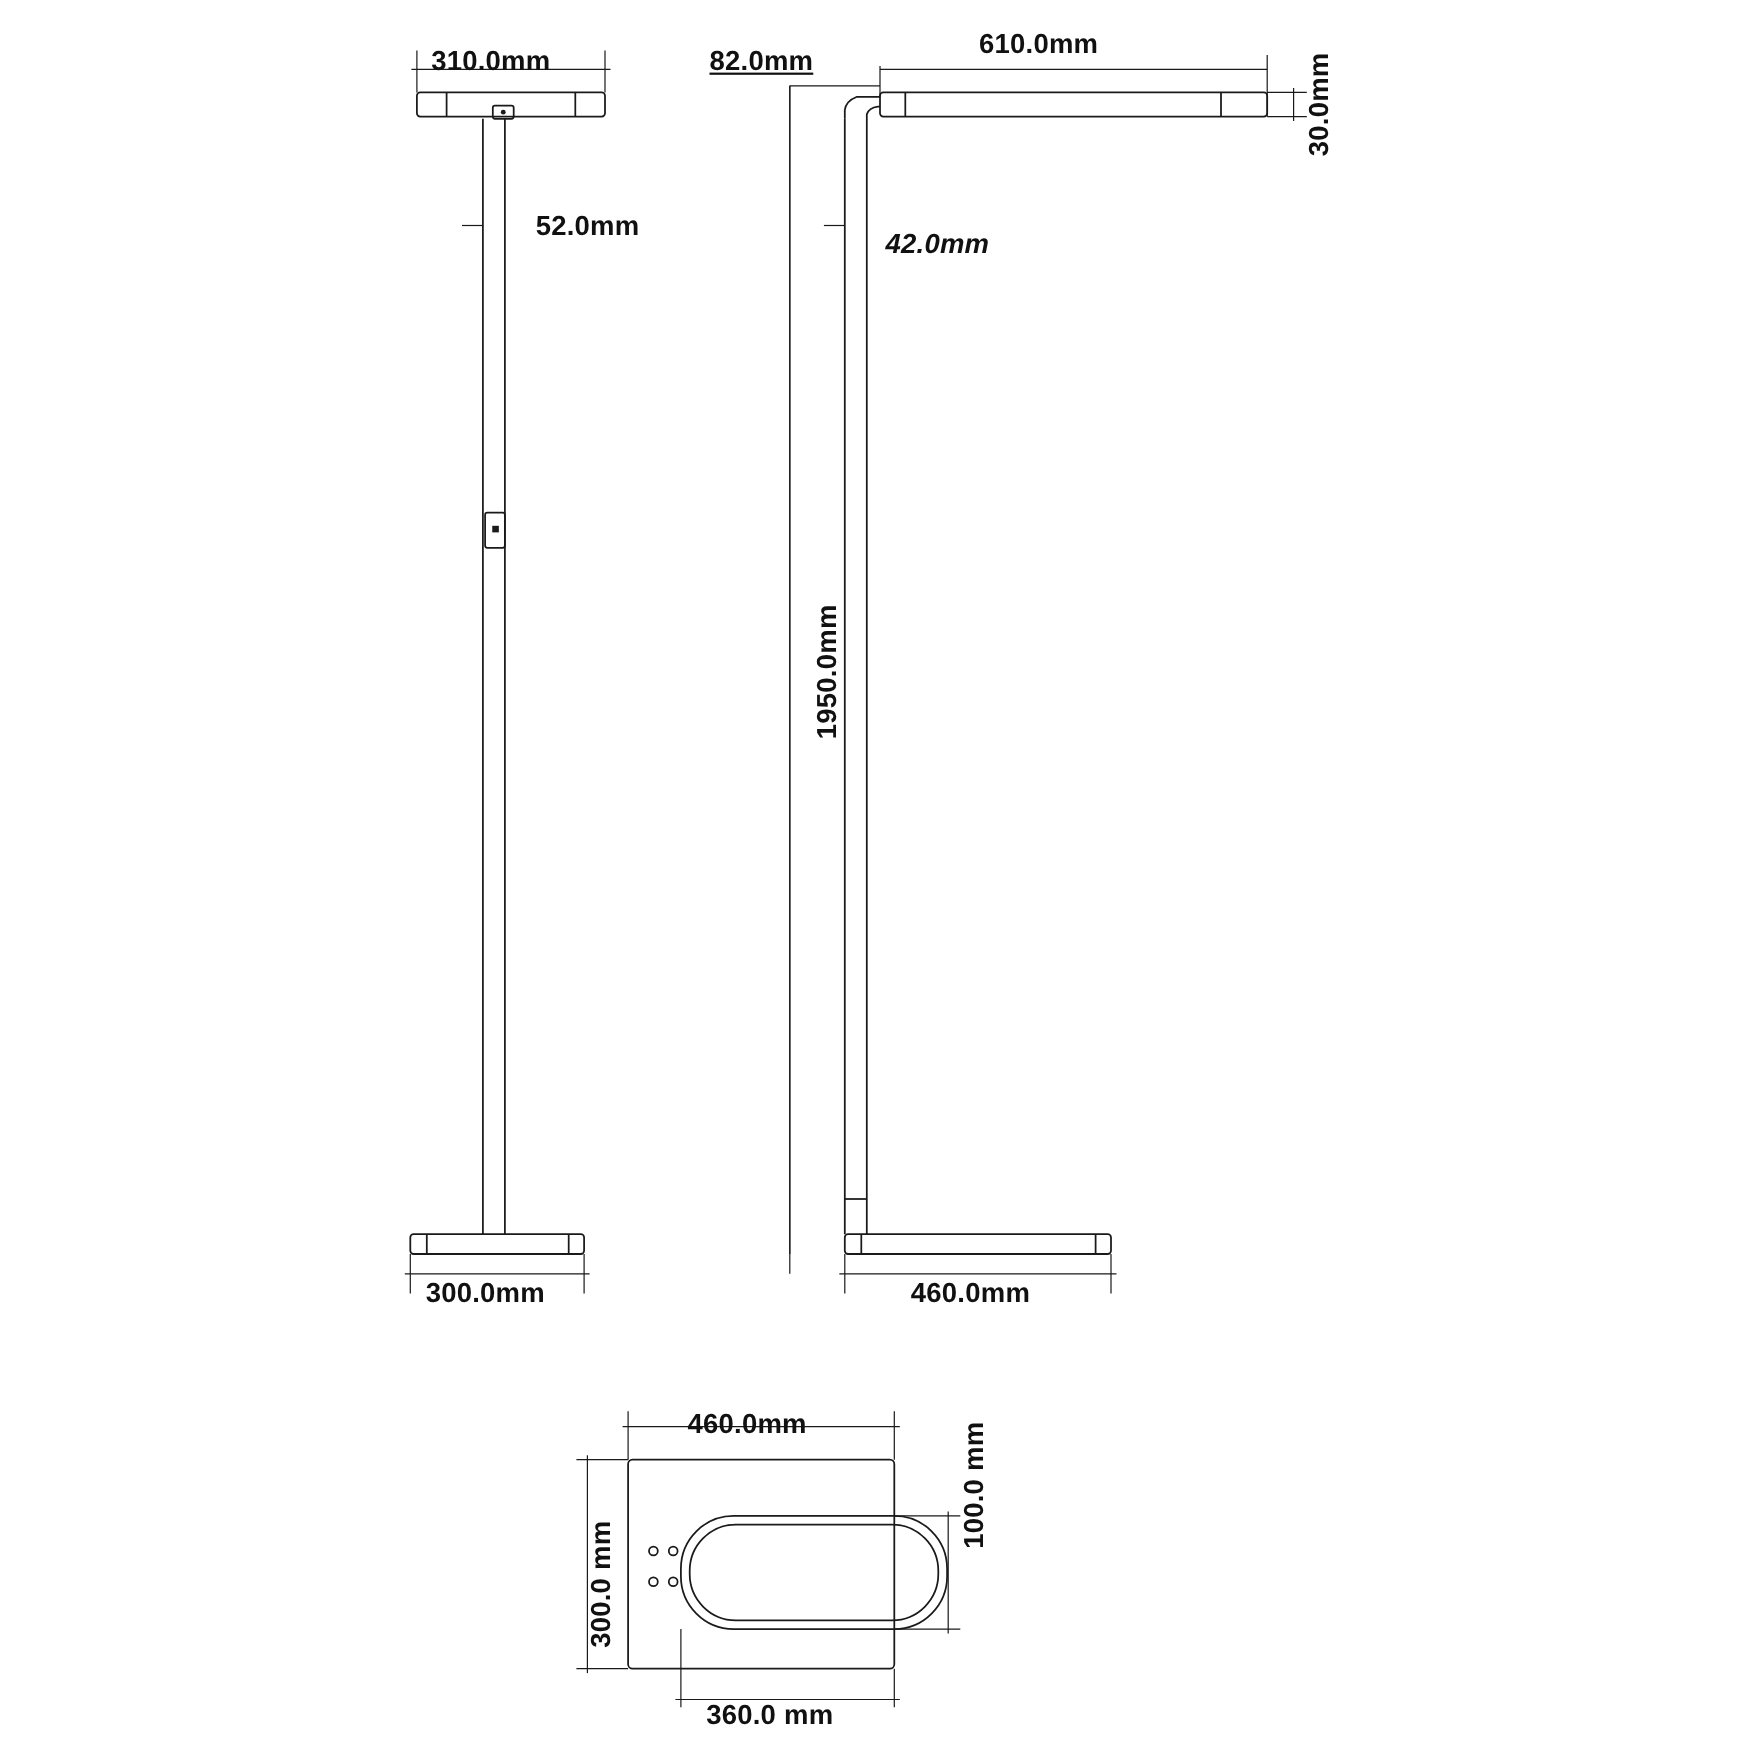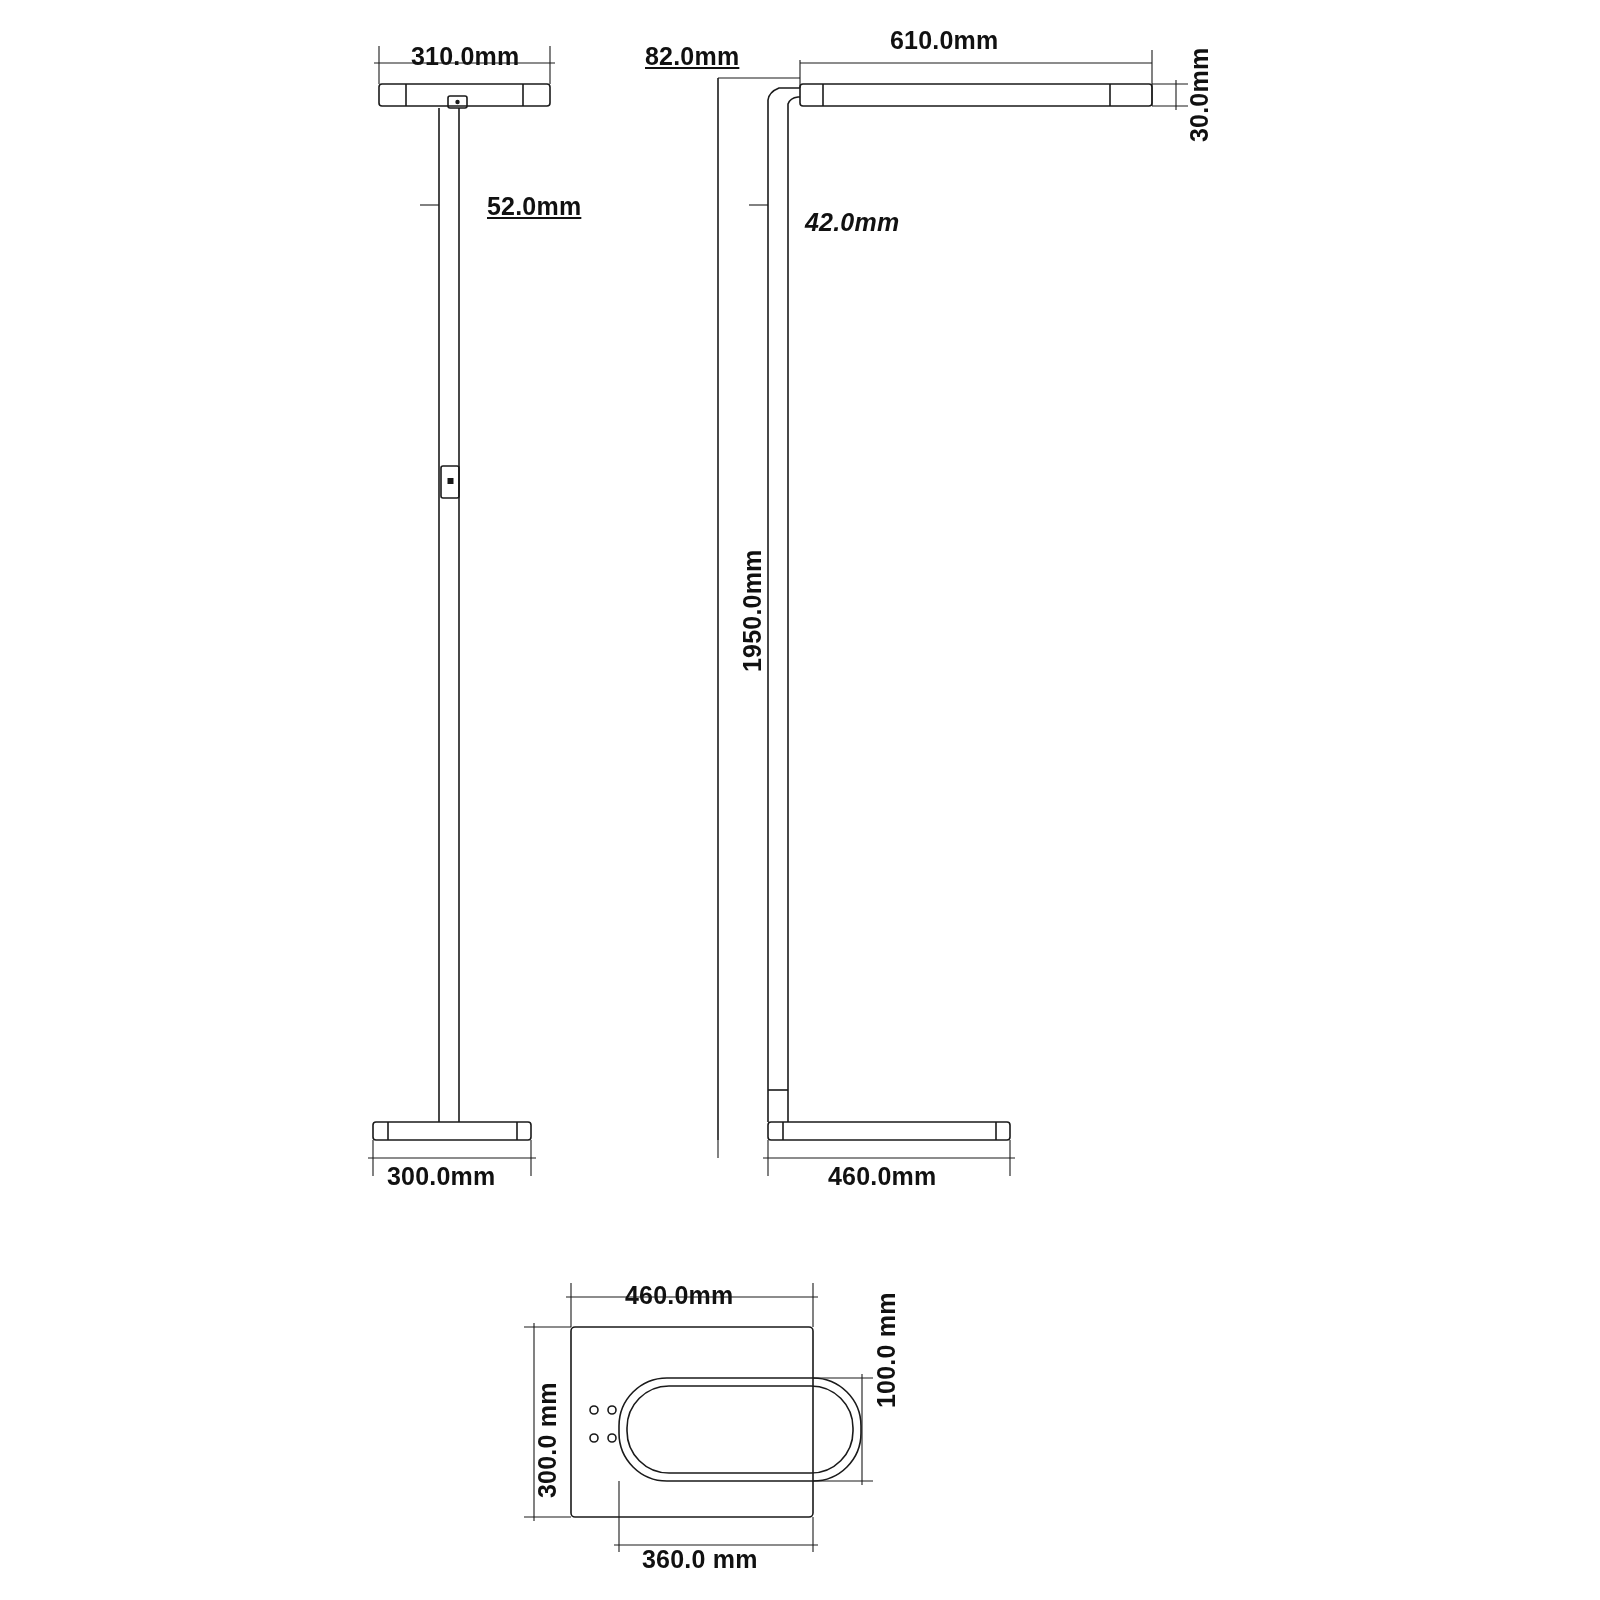--- a/index.html
+++ b/index.html
@@ -147,23 +147,23 @@
         <line x1="534" y1="1323" x2="534" y2="1521"></line>
 
         <line x1="619" y1="1481" x2="619" y2="1552"></line>
         <line x1="813" y1="1517" x2="813" y2="1552"></line>
         <line x1="614" y1="1545" x2="818" y2="1545"></line>
       </g>
 
     </g>
   </svg>
 
-  <div class="dim-label" style="left:411px; top:42px;">310.0mm</div>
+  <div class="dim-label" style="left:392px; top:42px;">310.0mm</div>
 
-  <div class="dim-label" style="left:487px; top:192px;text-decoration:underline;">52.0mm</div>
+  <div class="dim-label" style="left:487px; top:192px;">52.0mm</div>
 
   <div class="dim-label" style="left:387px; top:1162px;text-align:center;">300.0mm</div>
 
   <div class="dim-label" style="left:645px; top:42px;text-decoration:underline;">82.0mm</div>
 
   <div class="dim-label" style="left:890px; top:26px;">610.0mm</div>
 
   <div class="dim-label vert" style="left:1185px; top:142px;">30.0mm</div>
 
   <div class="dim-label" style="left:805px; top:208px;font-style:italic;">42.0mm</div>

